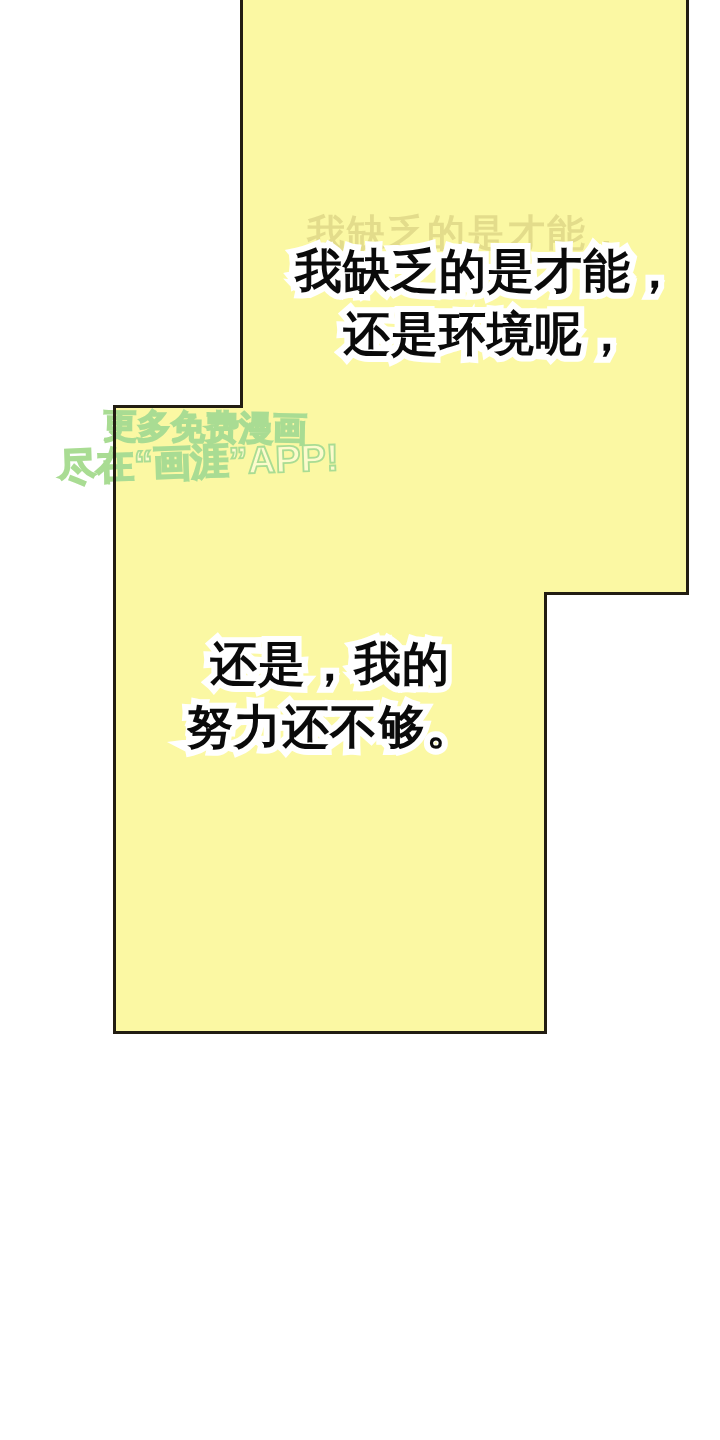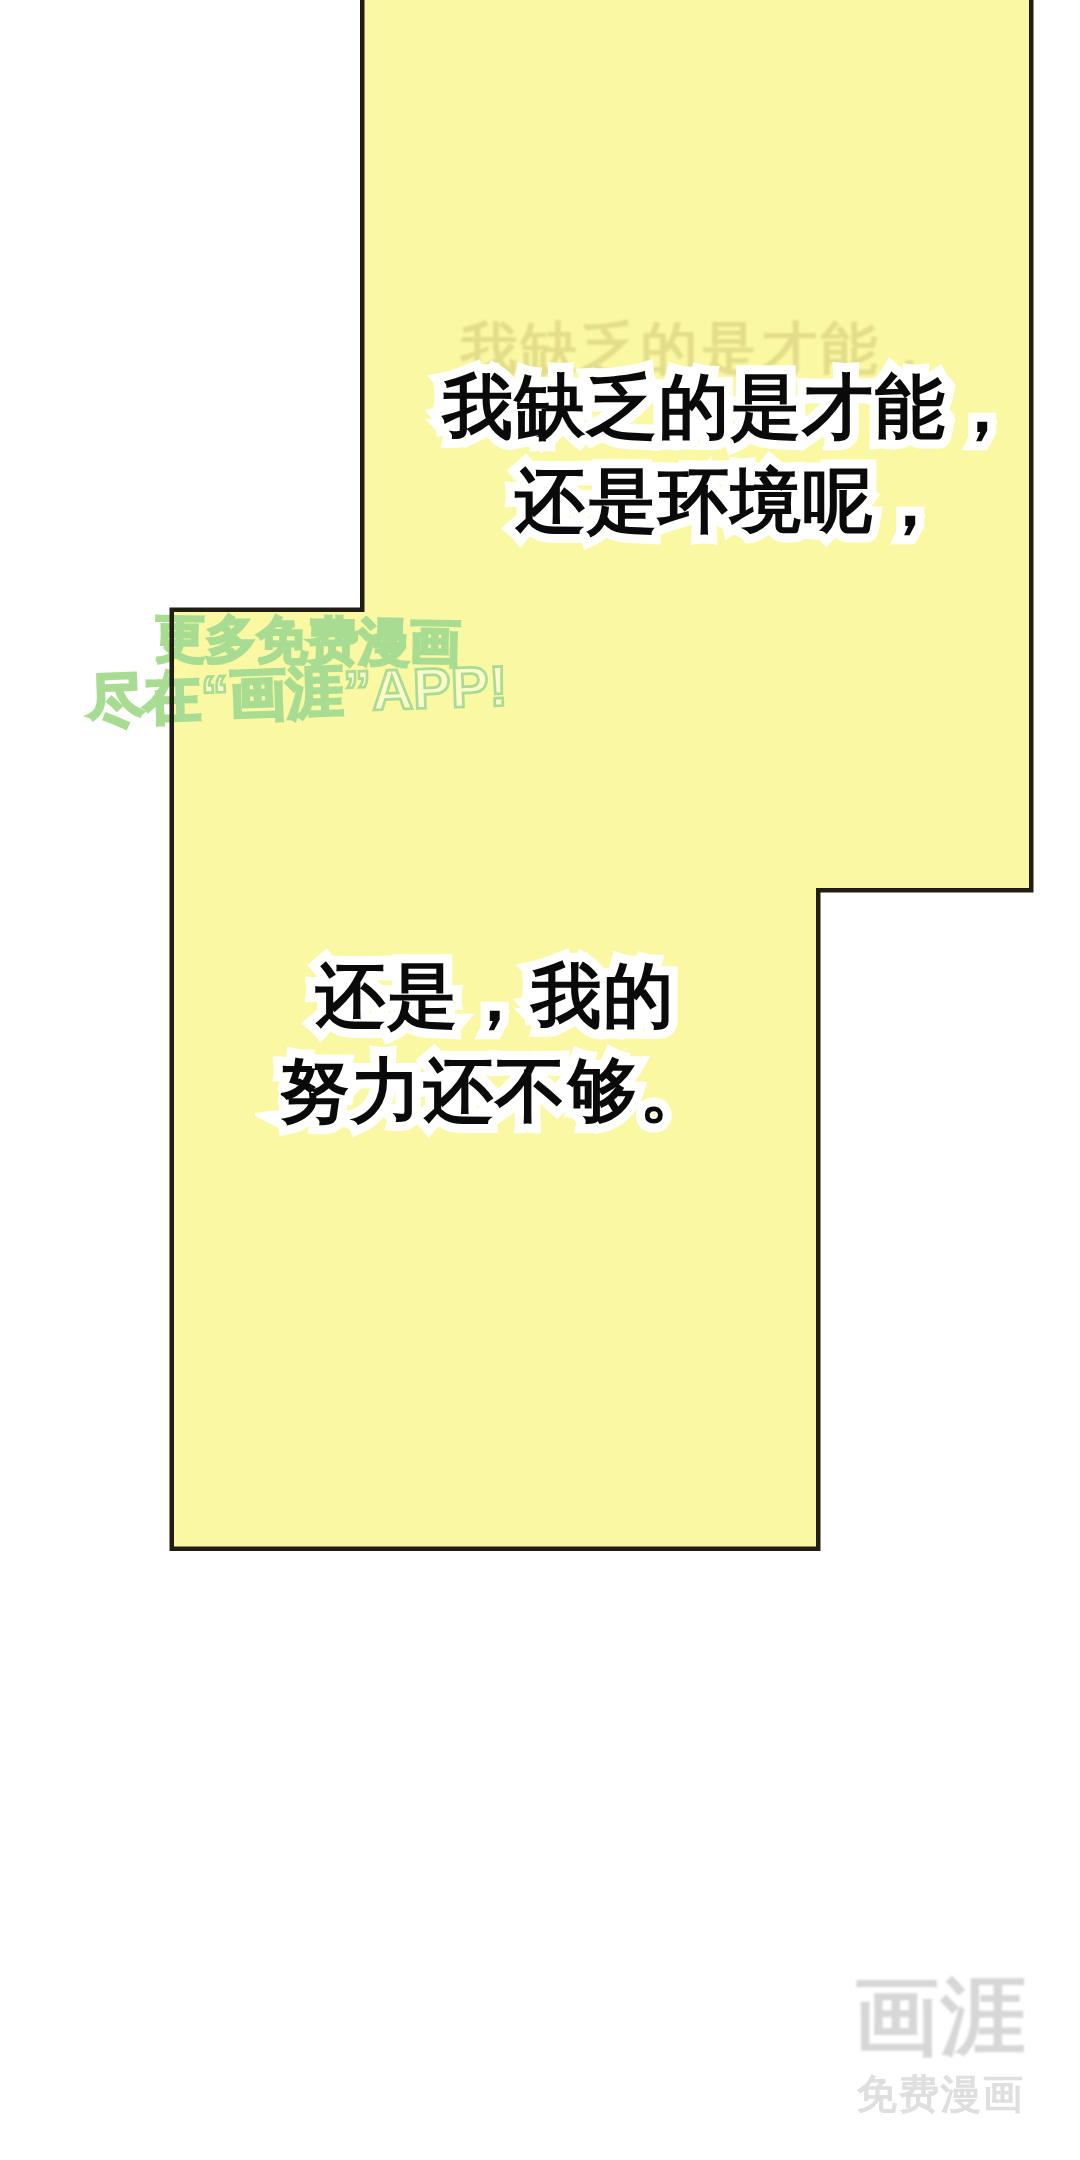--- a/index.html
+++ b/index.html
@@ -129,19 +129,15 @@
       <span class="oline">
         <span class="stroke">还是，我的</span>
         <span class="fill">还是，我的</span>
       </span>
       <span class="oline">
         <span class="stroke">努力还不够。</span>
         <span class="fill">努力还不够。</span>
       </span>
     </div>
 
-    <div class="brand">
-      <div class="brand-logo">画涯</div>
-      <div class="brand-tagline">免费漫画</div>
-    </div>
 
   </div>
 </div>
 
 </body></html>

